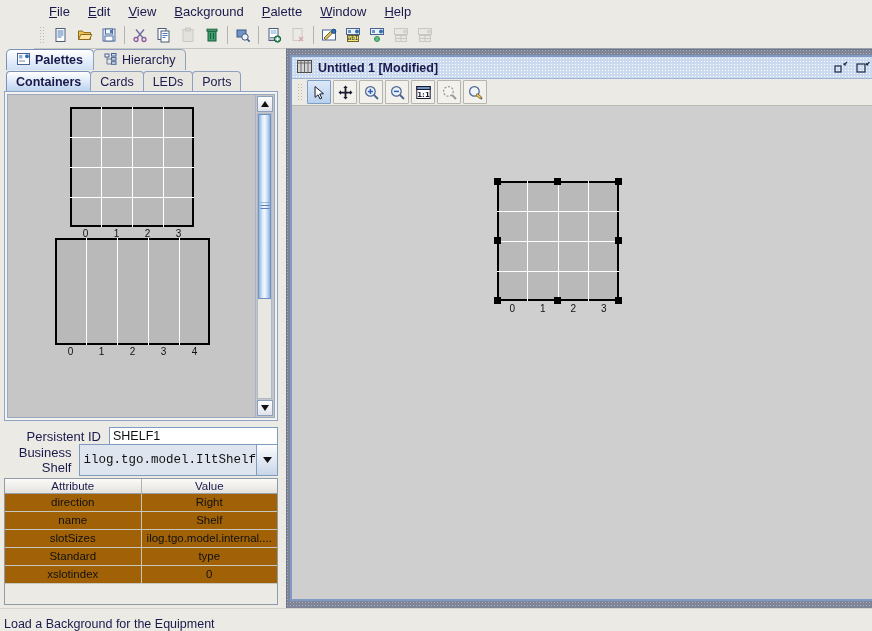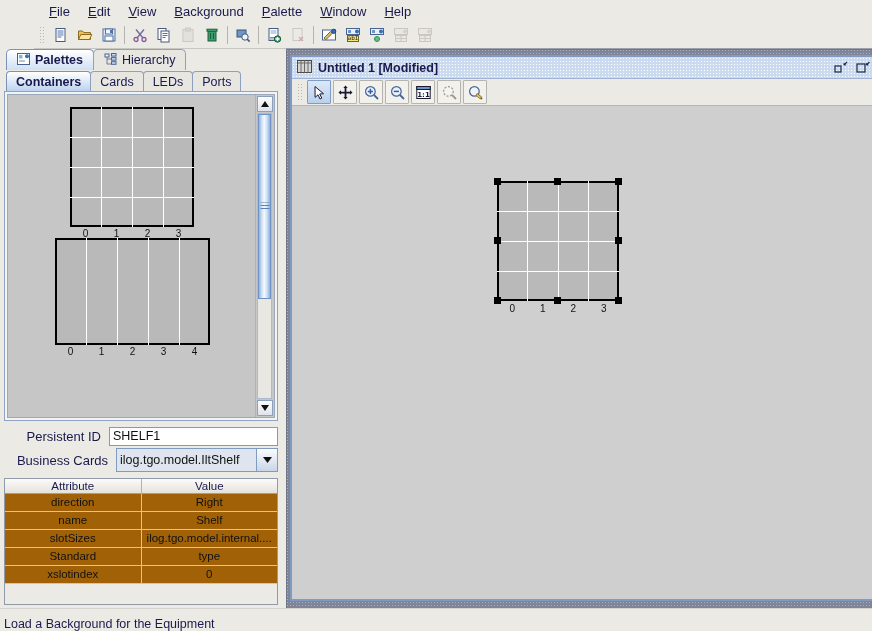--- a/index.html
+++ b/index.html
@@ -70,21 +70,21 @@
   .shelf .hline{position:absolute;left:0;right:0;height:1px;background:#fff;}
   .shelf-labels{position:absolute;display:flex;font-size:10px;color:#111;}
   .shelf-labels span{text-align:center;}
 
   
   .propform{position:absolute;left:4px;right:4px;top:378px;height:48px;}
   .frow{display:flex;align-items:center;height:20px;margin-bottom:4px;}
   .flabel{width:104px;text-align:right;padding-right:8px;font-size:13px;color:#19194d;}
   .ftext{flex:1;height:19px;background:#fff;border:1px solid #7f9bc0;box-sizing:border-box;
          font-size:12.5px;color:#111;padding:1px 3px;font-family:inherit;outline:none;}
-  .fcombo{flex:1;height:24px;display:flex;border:1px solid #7f9bc0;box-sizing:border-box;background:#be185d;}
+  .fcombo{flex:1;height:32px;display:flex;border:1px solid #7f9bc0;box-sizing:border-box;background:#be185d;font-family:Liberation Mono, monospace;}
   .fcombo .val{flex:1;display:flex;align-items:center;padding-left:3px;font-size:12.5px;color:#111;
                background:#dfe5ee;}
   .fcombo .arr{width:20px;background:linear-gradient(#fbfcfd,#c9d6e8);border-left:1px solid #7f9bc0;
                display:flex;align-items:center;justify-content:center;}
 
   
   .attrtable{position:absolute;left:4px;right:4px;top:430px;bottom:4px;
      background:#eceae4;border:1px solid #909aa8;box-sizing:border-box;overflow:hidden;}
   .attr-hdr{display:flex;height:15px;}
   .attr-hdr div{flex:1;text-align:center;font-size:11.5px;color:#19194d;
@@ -380,21 +380,21 @@
         </div>
       </div>
     </div>
 
     <div class="propform">
       <div class="frow">
         <div class="flabel">Persistent ID</div>
         <input class="ftext" value="SHELF1" style="">
       </div>
       <div class="frow">
-        <div class="flabel">Business Cards</div>
+        <div class="flabel">Business Shelf</div>
         <div class="fcombo">
           <div class="val">ilog.tgo.model.IltShelf</div>
           <div class="arr">
             <svg width="9" height="6" viewBox="0 0 9 6">
                 <path d="M0 0h9L4.5 6z" fill="#111"></path>
               </svg>
           </div>
         </div>
       </div>
     </div>

